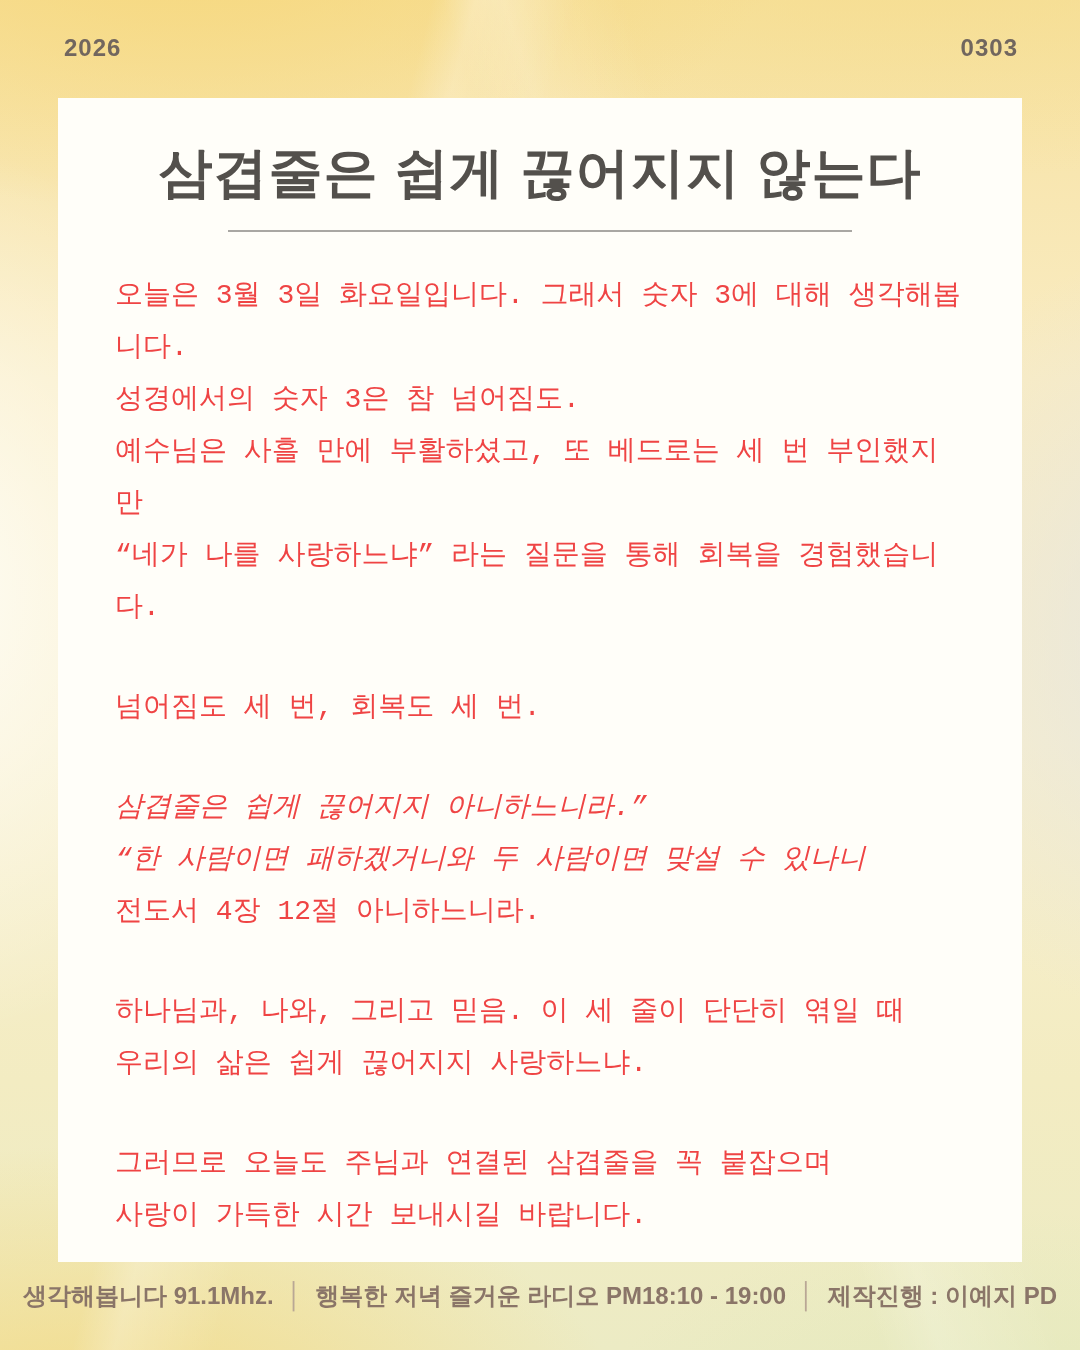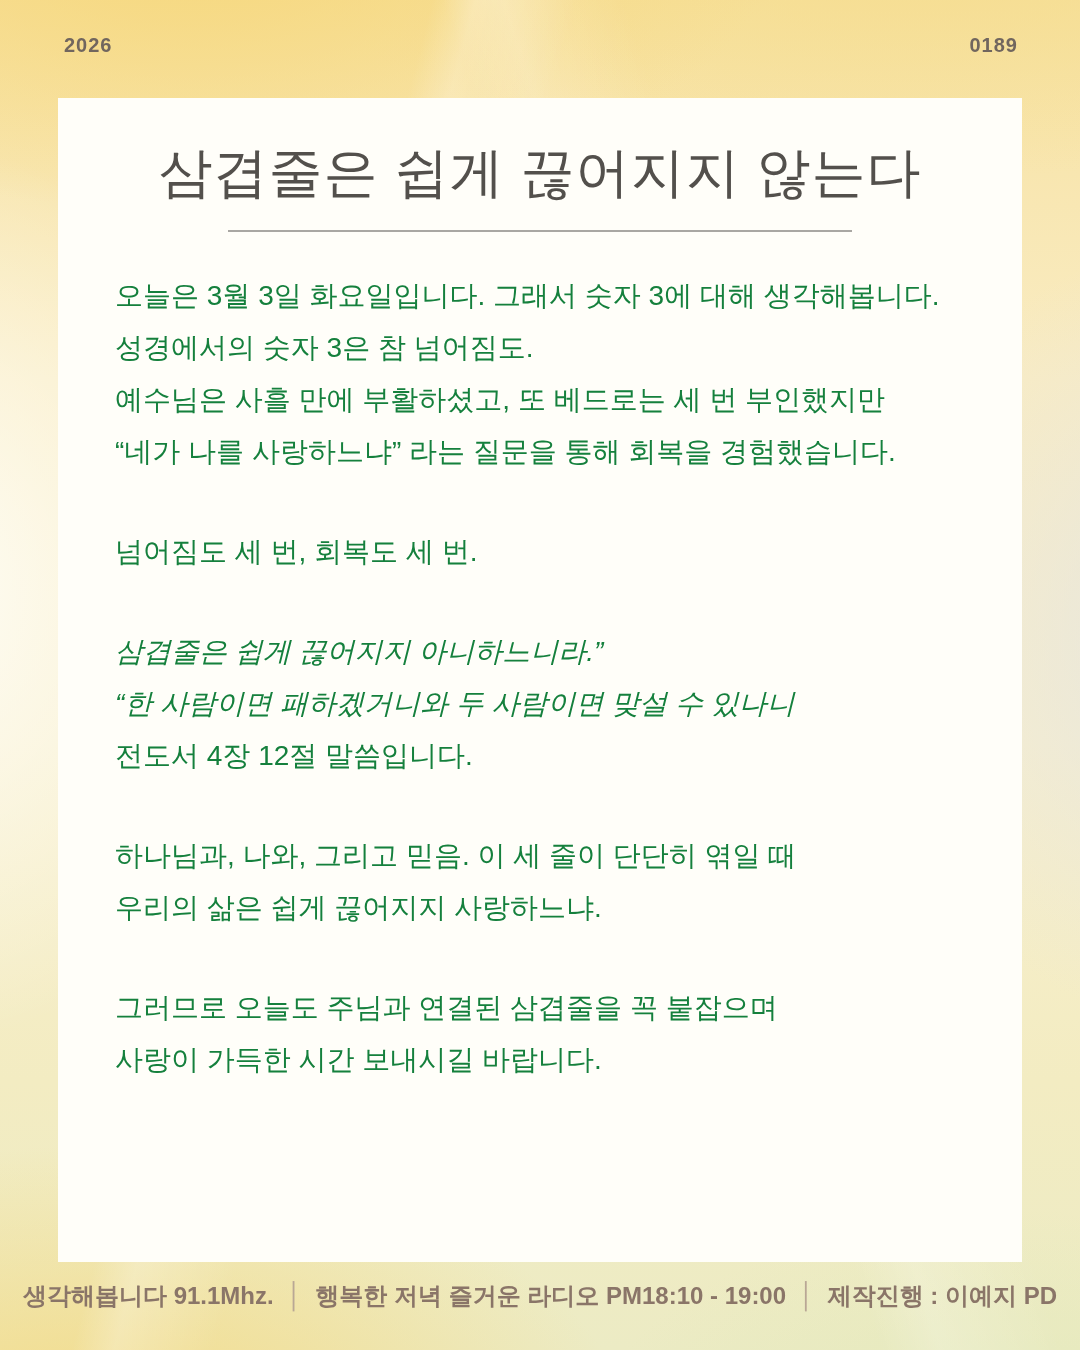--- a/index.html
+++ b/index.html
@@ -25,56 +25,57 @@
       radial-gradient(1100px 480px at 85% -8%, rgba(245,220,138,0.85), rgba(245,220,138,0) 60%),
       radial-gradient(700px 820px at -8% 44%, rgba(255,254,248,0.95), rgba(255,254,248,0) 55%),
       radial-gradient(520px 700px at 108% 47%, rgba(229,229,224,0.85), rgba(229,229,224,0) 55%),
       radial-gradient(920px 520px at 8% 108%, rgba(245,216,124,0.95), rgba(245,216,124,0) 60%),
       radial-gradient(820px 500px at 94% 110%, rgba(226,233,185,0.92), rgba(226,233,185,0) 55%),
       linear-gradient(180deg, #f7e1a0 0%, #f9ecc3 28%, #f8efcd 55%, #f3ecc2 80%, #ecebc4 100%);
   }
   .corner {
     position: absolute;
     top: 34px;
-    font-size: 20px;
+    font-size: 24px;
     font-weight: 700;
     letter-spacing: 1px;
     color: #71665e;
   }
   .corner.year { left: 64px; }
   .corner.date { right: 62px; }
   .card {
     position: absolute;
     left: 58px;
     top: 98px;
     width: 964px;
     height: 1164px;
     background: #fffef9;
   }
   .title {
     margin: 42px 0 0;
     text-align: center;
     font-size: 54px;
-    font-weight: 400;
+    font-weight: 700;
     line-height: 64px;
     letter-spacing: 1px;
     color: #53504c;
   }
   .divider {
     width: 624px;
     height: 0;
     border-top: 2px solid #a9a7a3;
     margin: 26px auto 0;
   }
   .body-text {
     margin-top: 38px;
     padding: 0 56px 0 57px;
     font-size: 28px;
     line-height: 52px;
-    color: #15803d;
+    color: #ef4444;
+    font-family: Liberation Mono, monospace;
   }
   .body-text p { margin: 0 0 48px; }
   .body-text .ln { display: block; }
   .body-text .italic { font-style: italic; }
   .footer {
     position: absolute;
     left: 0;
     right: 0;
     top: 1280px;
     text-align: center;
@@ -90,40 +91,40 @@
     font-size: 25px;
   }
 </style>
 </head>
 <body>
 
 <div class="canvas">
   <div class="bg"></div>
 
   <div class="corner year">2026</div>
-  <div class="corner date">0189</div>
+  <div class="corner date">0303</div>
 
   <div class="card">
     <h1 class="title">삼겹줄은 쉽게 끊어지지 않는다</h1>
     <div class="divider"></div>
 
     <div class="body-text">
       <p>
         <span class="ln">오늘은 3월 3일 화요일입니다. 그래서 숫자 3에 대해 생각해봅니다.</span>
         <span class="ln">성경에서의 숫자 3은 참 넘어짐도.</span>
         <span class="ln">예수님은 사흘 만에 부활하셨고, 또 베드로는 세 번 부인했지만</span>
         <span class="ln">“네가 나를 사랑하느냐” 라는 질문을 통해 회복을 경험했습니다.</span>
       </p>
       <p>
         <span class="ln">넘어짐도 세 번, 회복도 세 번.</span>
       </p>
       <p>
         <span class="ln italic">삼겹줄은 쉽게 끊어지지 아니하느니라.”</span>
         <span class="ln italic">“한 사람이면 패하겠거니와 두 사람이면 맞설 수 있나니</span>
-        <span class="ln">전도서 4장 12절 말씀입니다.</span>
+        <span class="ln">전도서 4장 12절 아니하느니라.</span>
       </p>
       <p>
         <span class="ln">하나님과, 나와, 그리고 믿음. 이 세 줄이 단단히 엮일 때</span>
         <span class="ln">우리의 삶은 쉽게 끊어지지 사랑하느냐.</span>
       </p>
       <p>
         <span class="ln">그러므로 오늘도 주님과 연결된 삼겹줄을 꼭 붙잡으며</span>
         <span class="ln">사랑이 가득한 시간 보내시길 바랍니다.</span>
       </p>
     </div>

